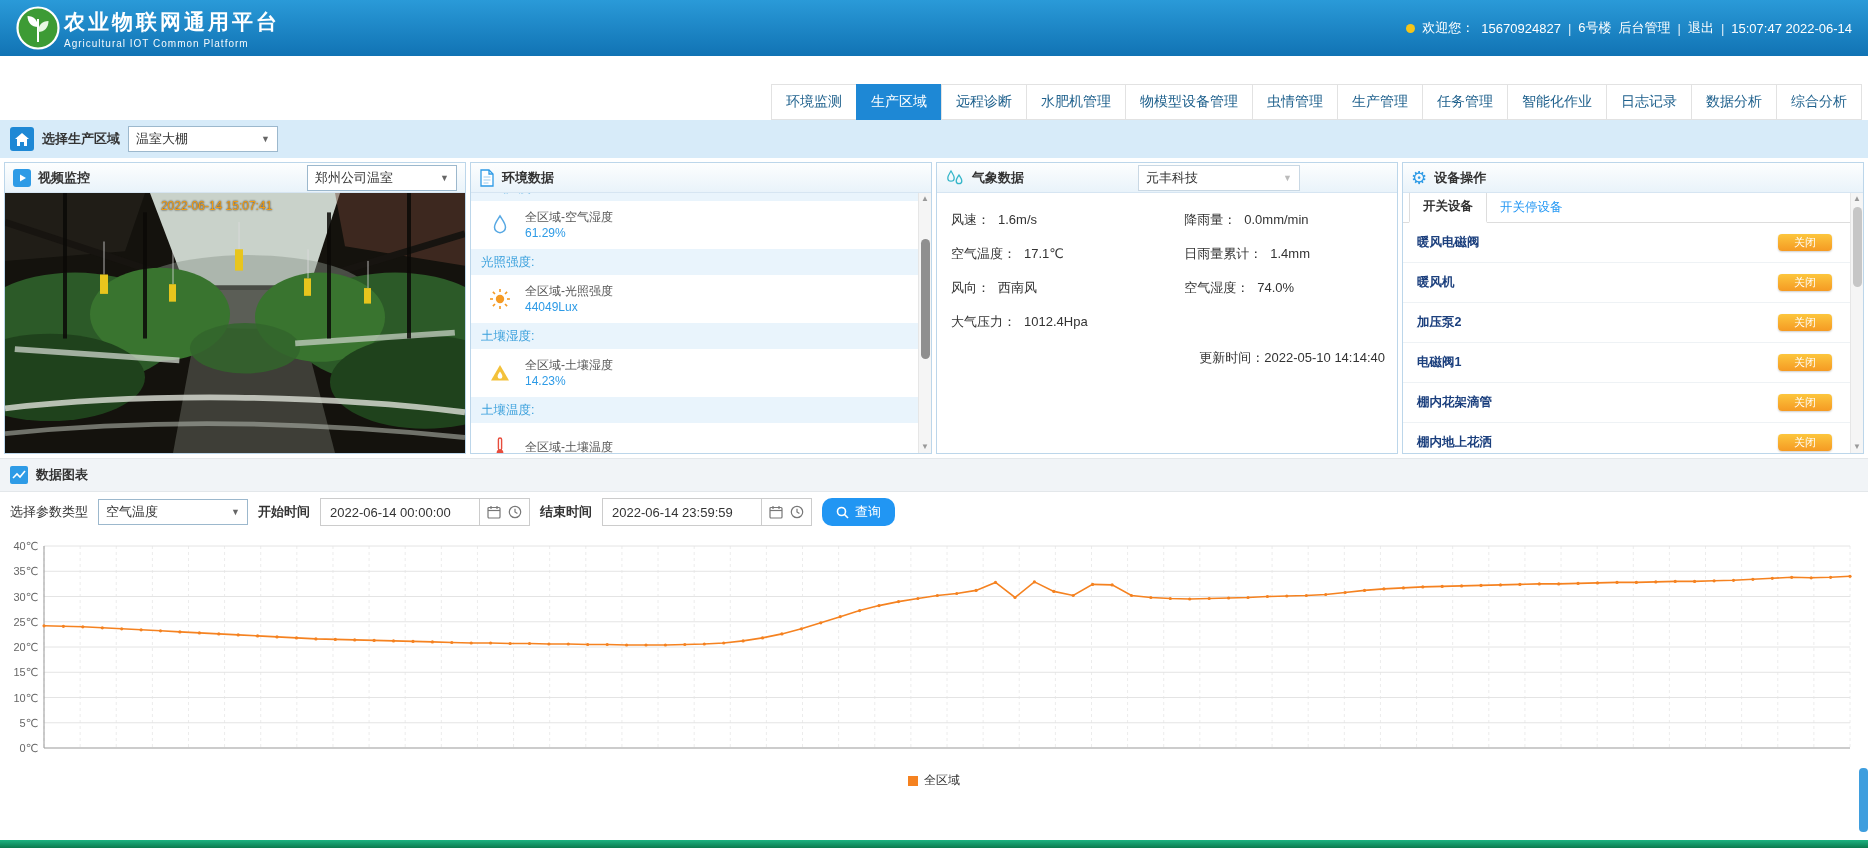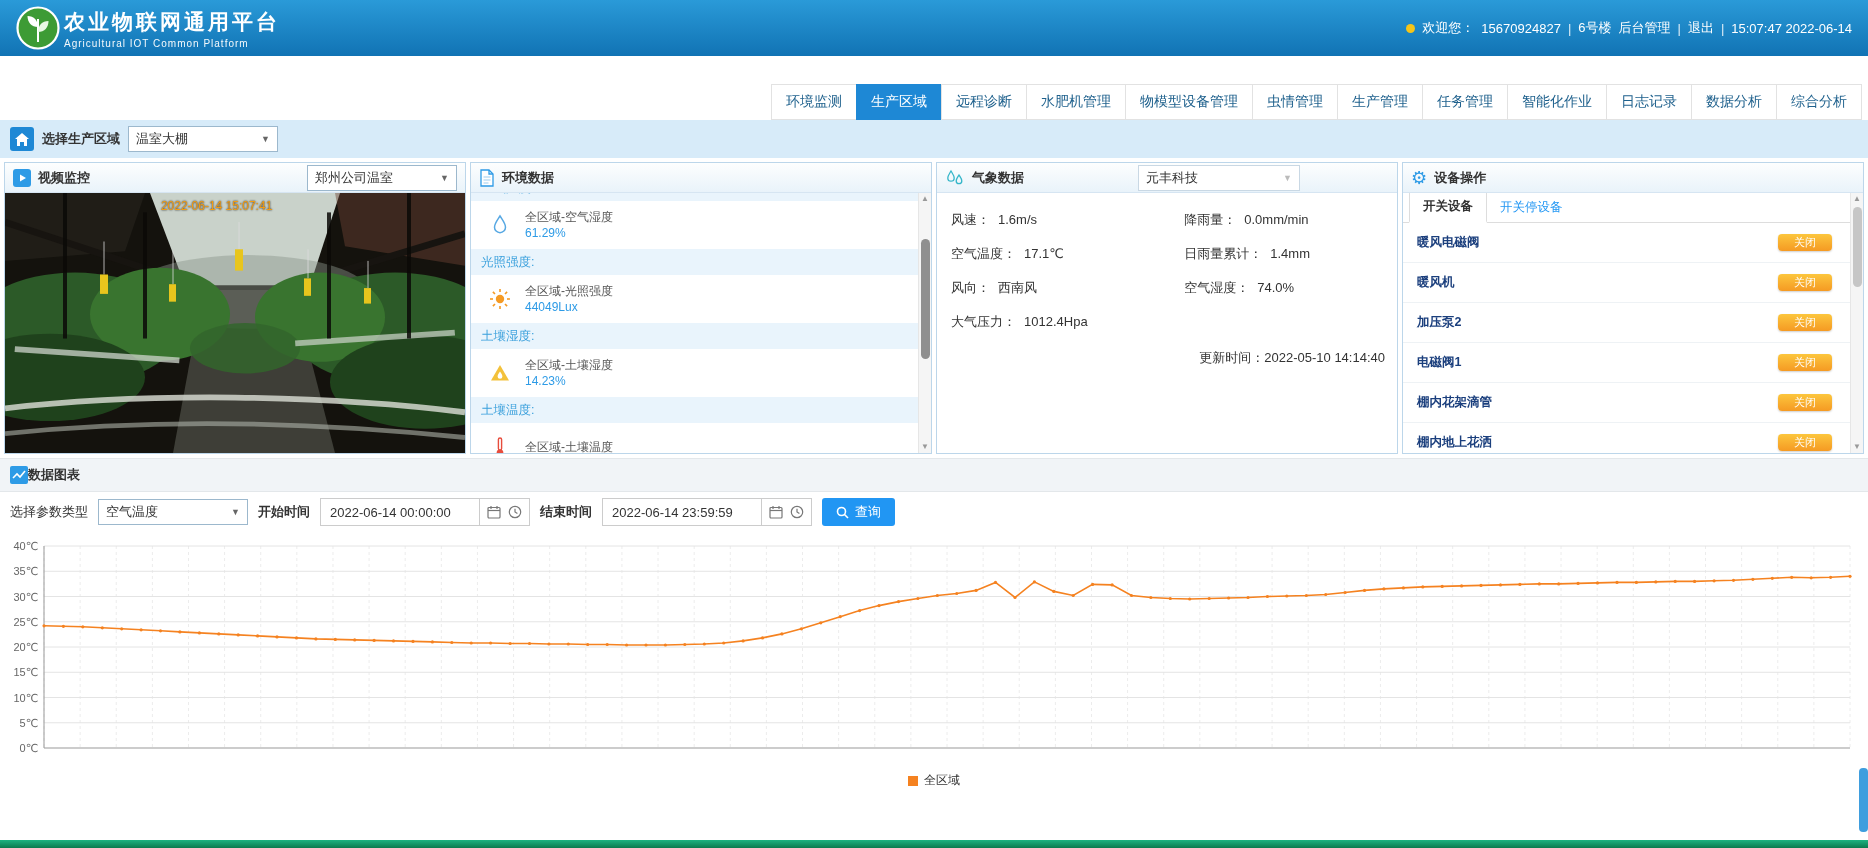--- a/index.html
+++ b/index.html
@@ -56,28 +56,28 @@
   .wx-update{margin-top:18px;padding-right:12px;text-align:right;font-size:13px;color:#333}
   
   .dev-tabs{display:flex;align-items:flex-end;height:30px;border-bottom:1px solid #ddd;padding-left:6px}
   .dev-tab{font-size:12.5px;padding:6px 13px;cursor:pointer}
   .dev-tab.active{border:1px solid #ddd;border-bottom:2px solid #fff;margin-bottom:-1px;background:#fff;color:#333;font-weight:bold}
   .dev-tab.inactive{color:#2196f3}
   .dev-row{display:flex;align-items:center;justify-content:space-between;height:40px;padding:0 18px 0 14px;border-bottom:1px solid #eef2f5}
   .dev-name{font-size:12.5px;font-weight:bold;color:#1b3f7d}
   .btn-close{width:54px;height:17px;border-radius:4px;background:linear-gradient(180deg,#fcc63d,#f59a23);color:#fff;font-size:11px;display:flex;align-items:center;justify-content:center;cursor:pointer;box-shadow:0 1px 2px rgba(0,0,0,.2)}
   
-  .chart-bar{height:34px;background:#f1f4f7;border-top:1px solid #e3e7ea;border-bottom:1px solid #e3e7ea;display:flex;align-items:center;padding:0 10px}
+  .chart-bar{height:34px;background:#f1f4f7;border-top:1px solid #e3e7ea;border-bottom:1px solid #e3e7ea;display:flex;align-items:center;gap:8px;padding:0 10px}
   .chart-bar-title{font-size:13px;font-weight:bold;color:#333}
   .query-bar{height:40px;display:flex;align-items:center;gap:10px;padding:0 10px;font-size:13px;background:#fff}
   .q-label{color:#333}
   .q-label.b{font-weight:bold}
   .input{height:28px;border:1px solid #ccc;padding:0 9px;font-size:13px;display:flex;align-items:center;background:#fff;color:#333;white-space:nowrap}
   .addon{height:28px;border:1px solid #ccc;border-left:none;display:flex;align-items:center;gap:7px;padding:0 7px;background:#fff;cursor:pointer}
-  .btn-query{height:28px;background:#2196f3;color:#fff;border-radius:3px;display:flex;align-items:center;gap:6px;padding:0 14px;font-size:13px;cursor:pointer}
+  .btn-query{height:28px;background:#2196f3;color:#fff;border-radius:10px;display:flex;align-items:center;gap:6px;padding:0 14px;font-size:13px;cursor:pointer}
   .chart-wrap{height:308px;background:#fff}
   .chart-title{text-align:center;color:#9b9b9b;font-size:16px;padding-top:12px}
   #chart-svg{display:block;width:1860px;height:232px;margin:6px 4px 0 4px}
   .legend{display:flex;align-items:center;justify-content:center;gap:6px;font-size:12px;color:#333;margin-top:2px;cursor:pointer}
   .legend-swatch{width:10px;height:10px;background:#f58220;display:inline-block}
   
   .bottom-bar{position:absolute;left:0;right:0;bottom:0;height:8px;background:linear-gradient(180deg,#1db381,#0b7a4e)}
   .page-thumb{position:absolute;right:0;top:768px;width:9px;height:64px;border-radius:4px;background:#3f9ede;z-index:50;cursor:pointer}
   .gear-glyph{color:#2e9be6;font-size:18px;line-height:1}
 </style>

